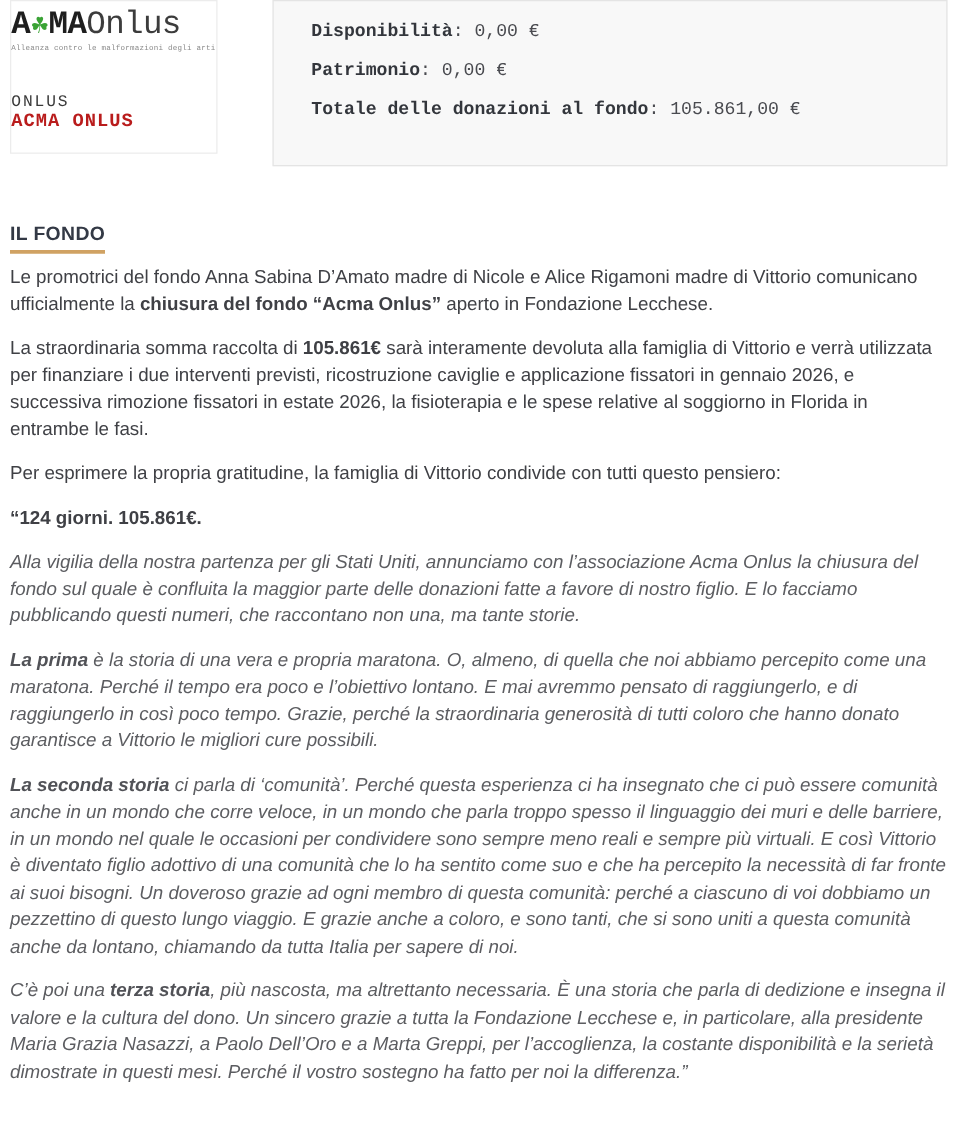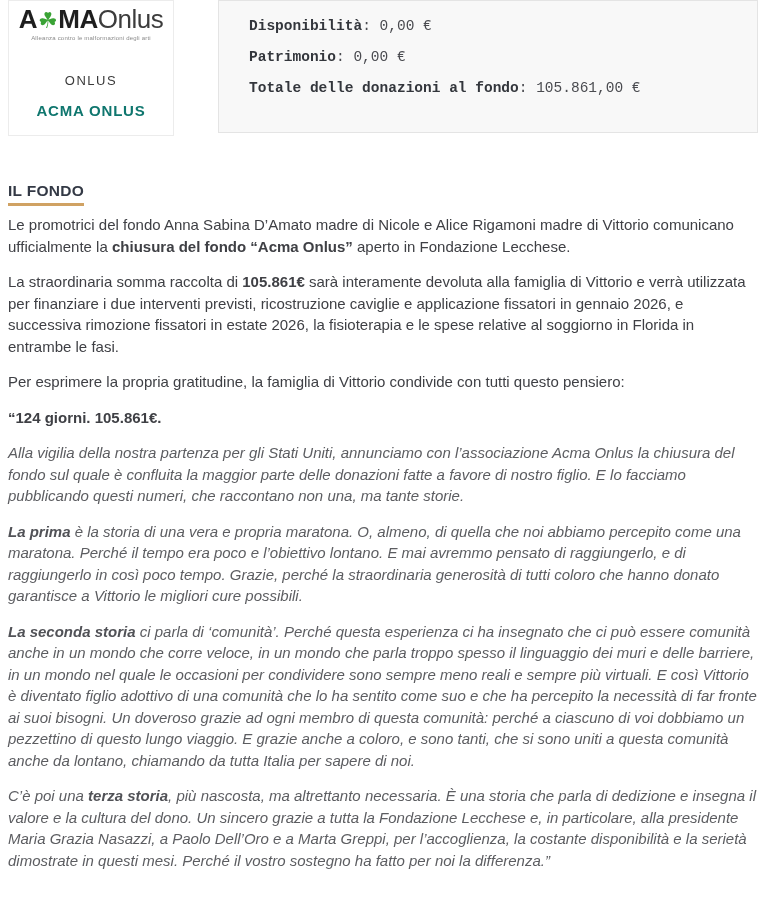--- a/index.html
+++ b/index.html
@@ -12,30 +12,30 @@
   .page { width:774px; box-sizing:border-box; }
 
   
   .header { display:flex; align-items:flex-start; }
   .logo-card {
     margin-left:8px;
     width:164px;
     min-height:92px;
     border:1px solid #ececec;
     background:#fff;
-    text-align:center;
     padding:3px 0 16px;
+    font-family:Liberation Mono, monospace;
   }
   .logo-line { font-size:26px; line-height:30px; letter-spacing:-0.5px; white-space:nowrap; }
   .logo-strong { font-weight:800; color:#1e1e1e; }
   .clover { color:#3aa335; font-size:22px; font-weight:400; margin:0 1px; }
   .logo-onlus { font-weight:300; color:#3c3c3c; }
   .logo-tagline { font-size:6px; color:#8a8a8a; margin-top:-1px; letter-spacing:0.2px; }
   .fondo-label { margin-top:32px; font-size:13px; letter-spacing:1.5px; color:#3a3a3a; }
-  .fondo-name { margin-top:14px; font-size:15px; font-weight:bold; letter-spacing:0.8px; color:#0f766e; }
+  .fondo-name { margin-top:0; font-size:15px; font-weight:bold; letter-spacing:0.8px; color:#b91c1c; }
 
   .stats-box {
     margin-left:44px;
     width:540px;
     box-sizing:border-box;
     min-height:133px;
     background:#f8f8f8;
     border:1px solid #e4e4e4;
     padding:17px 20px 14px 30px;
   }

